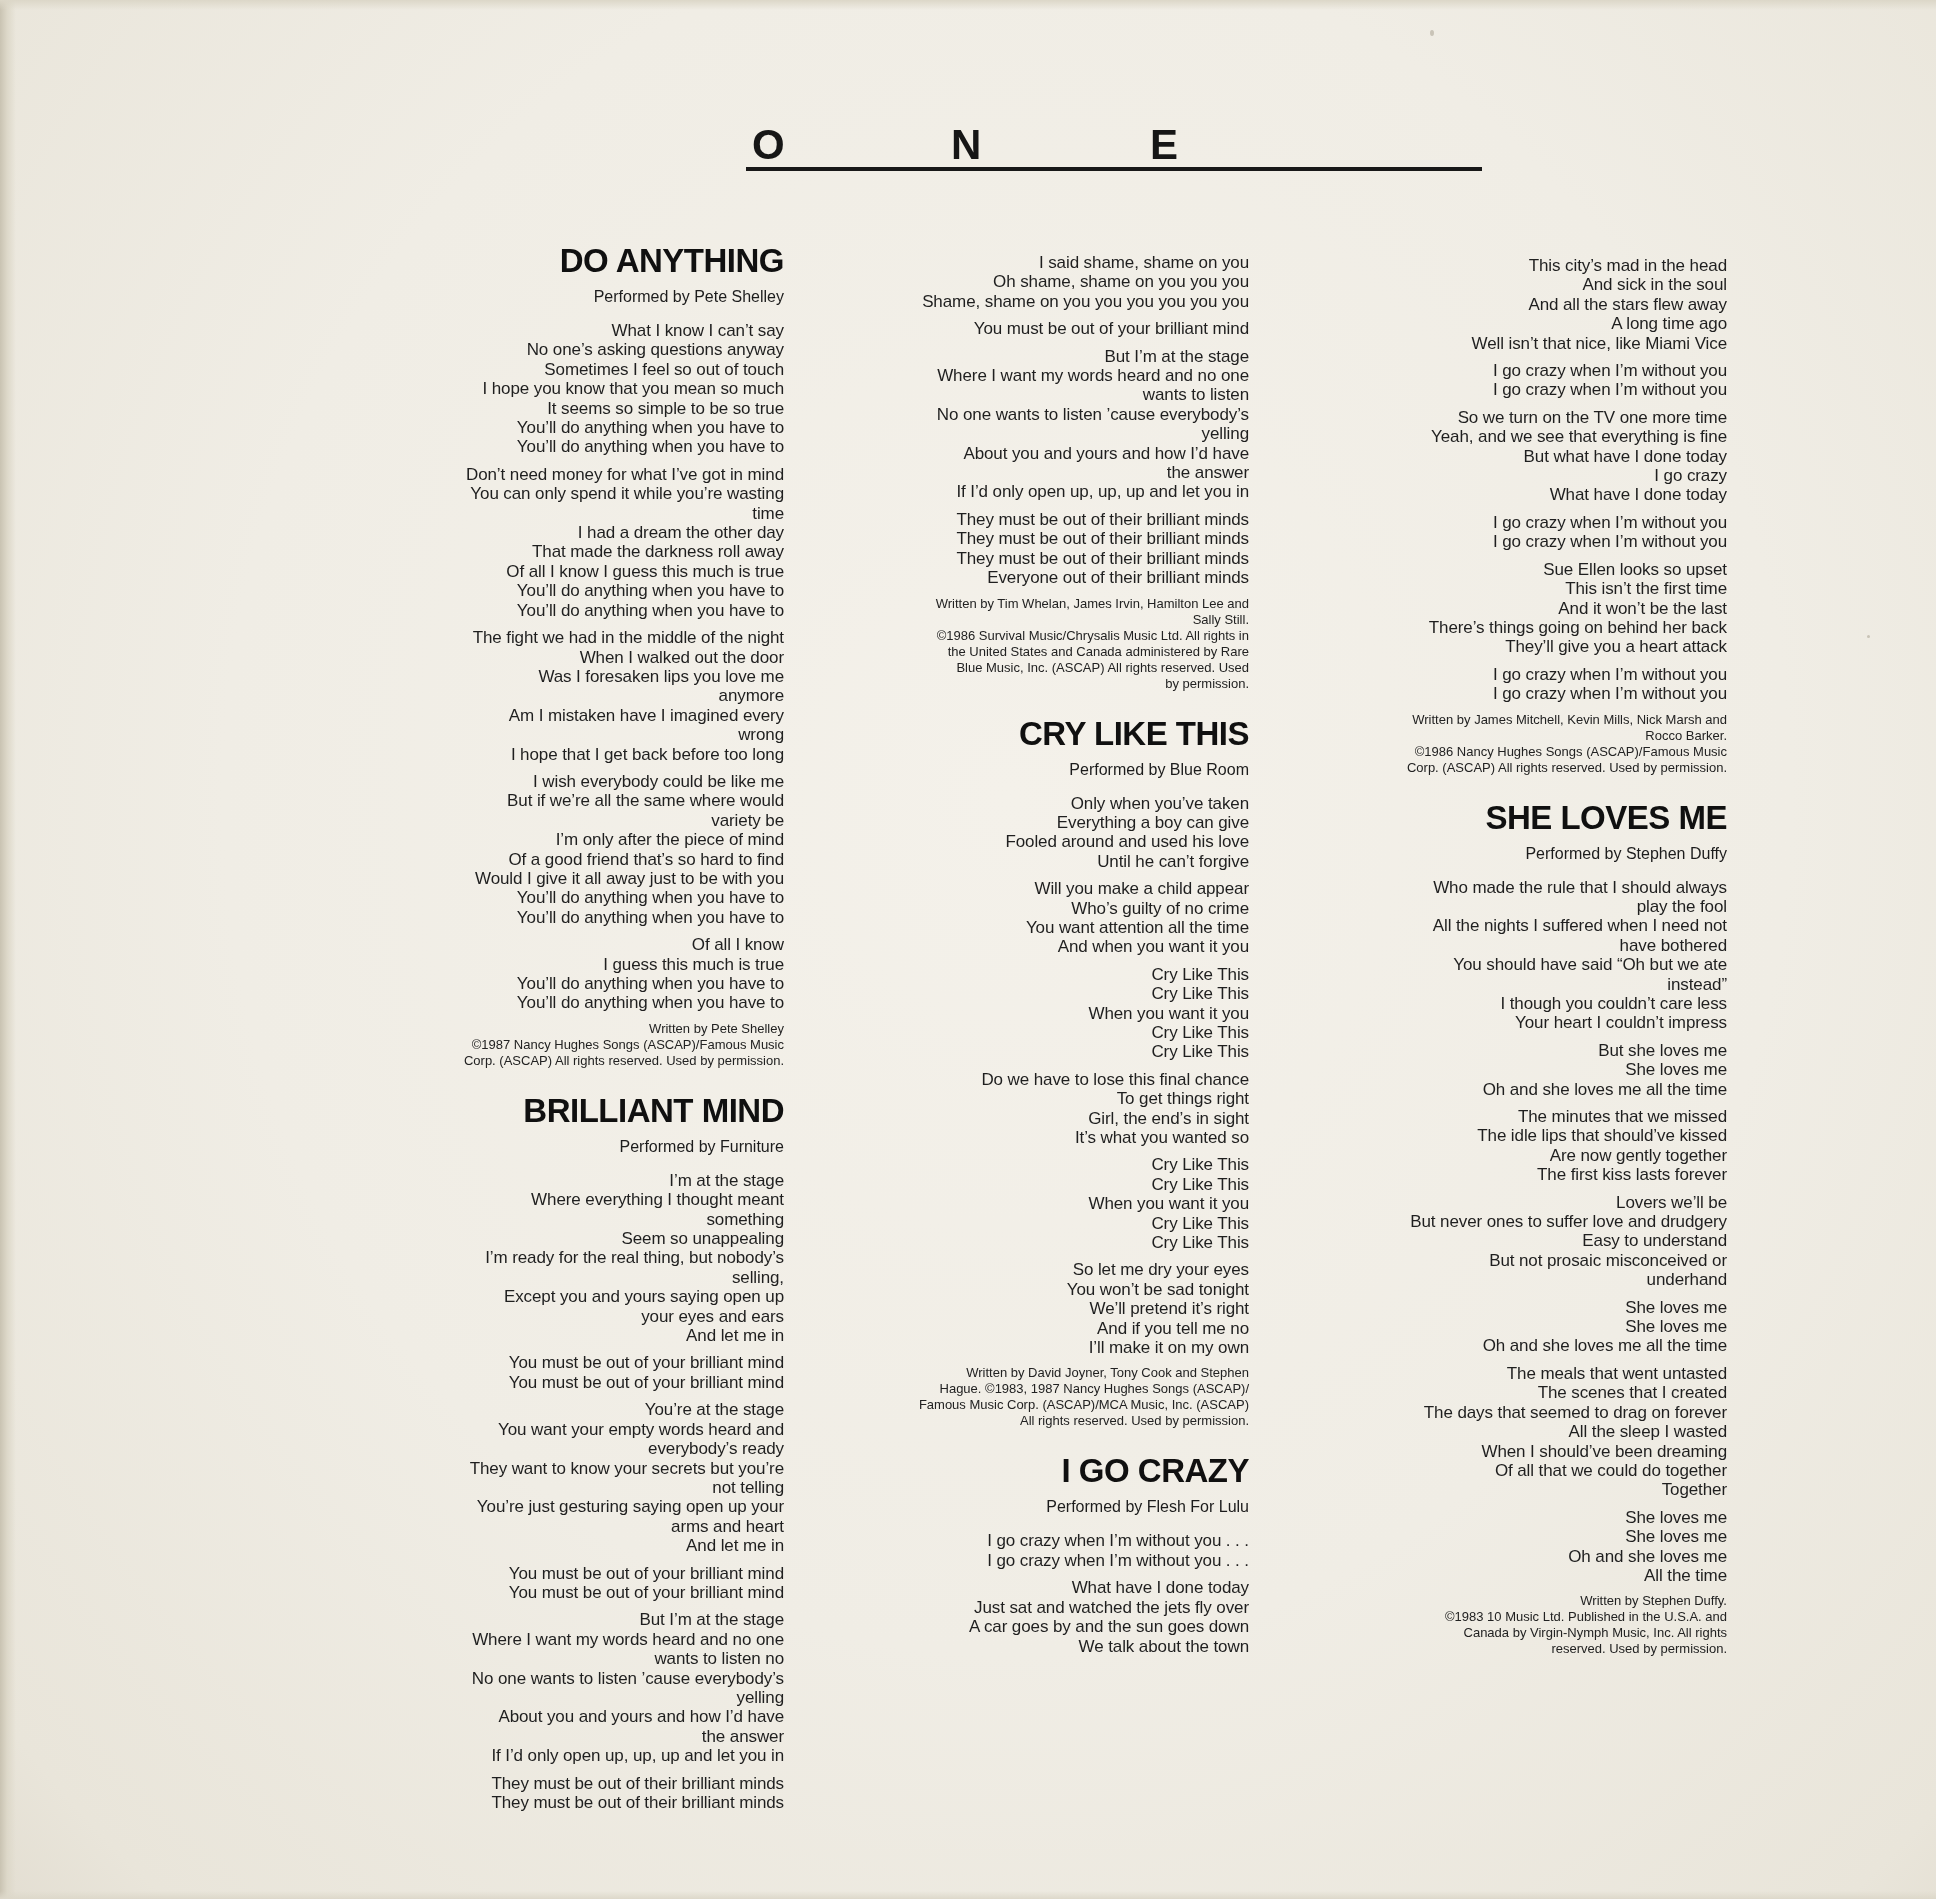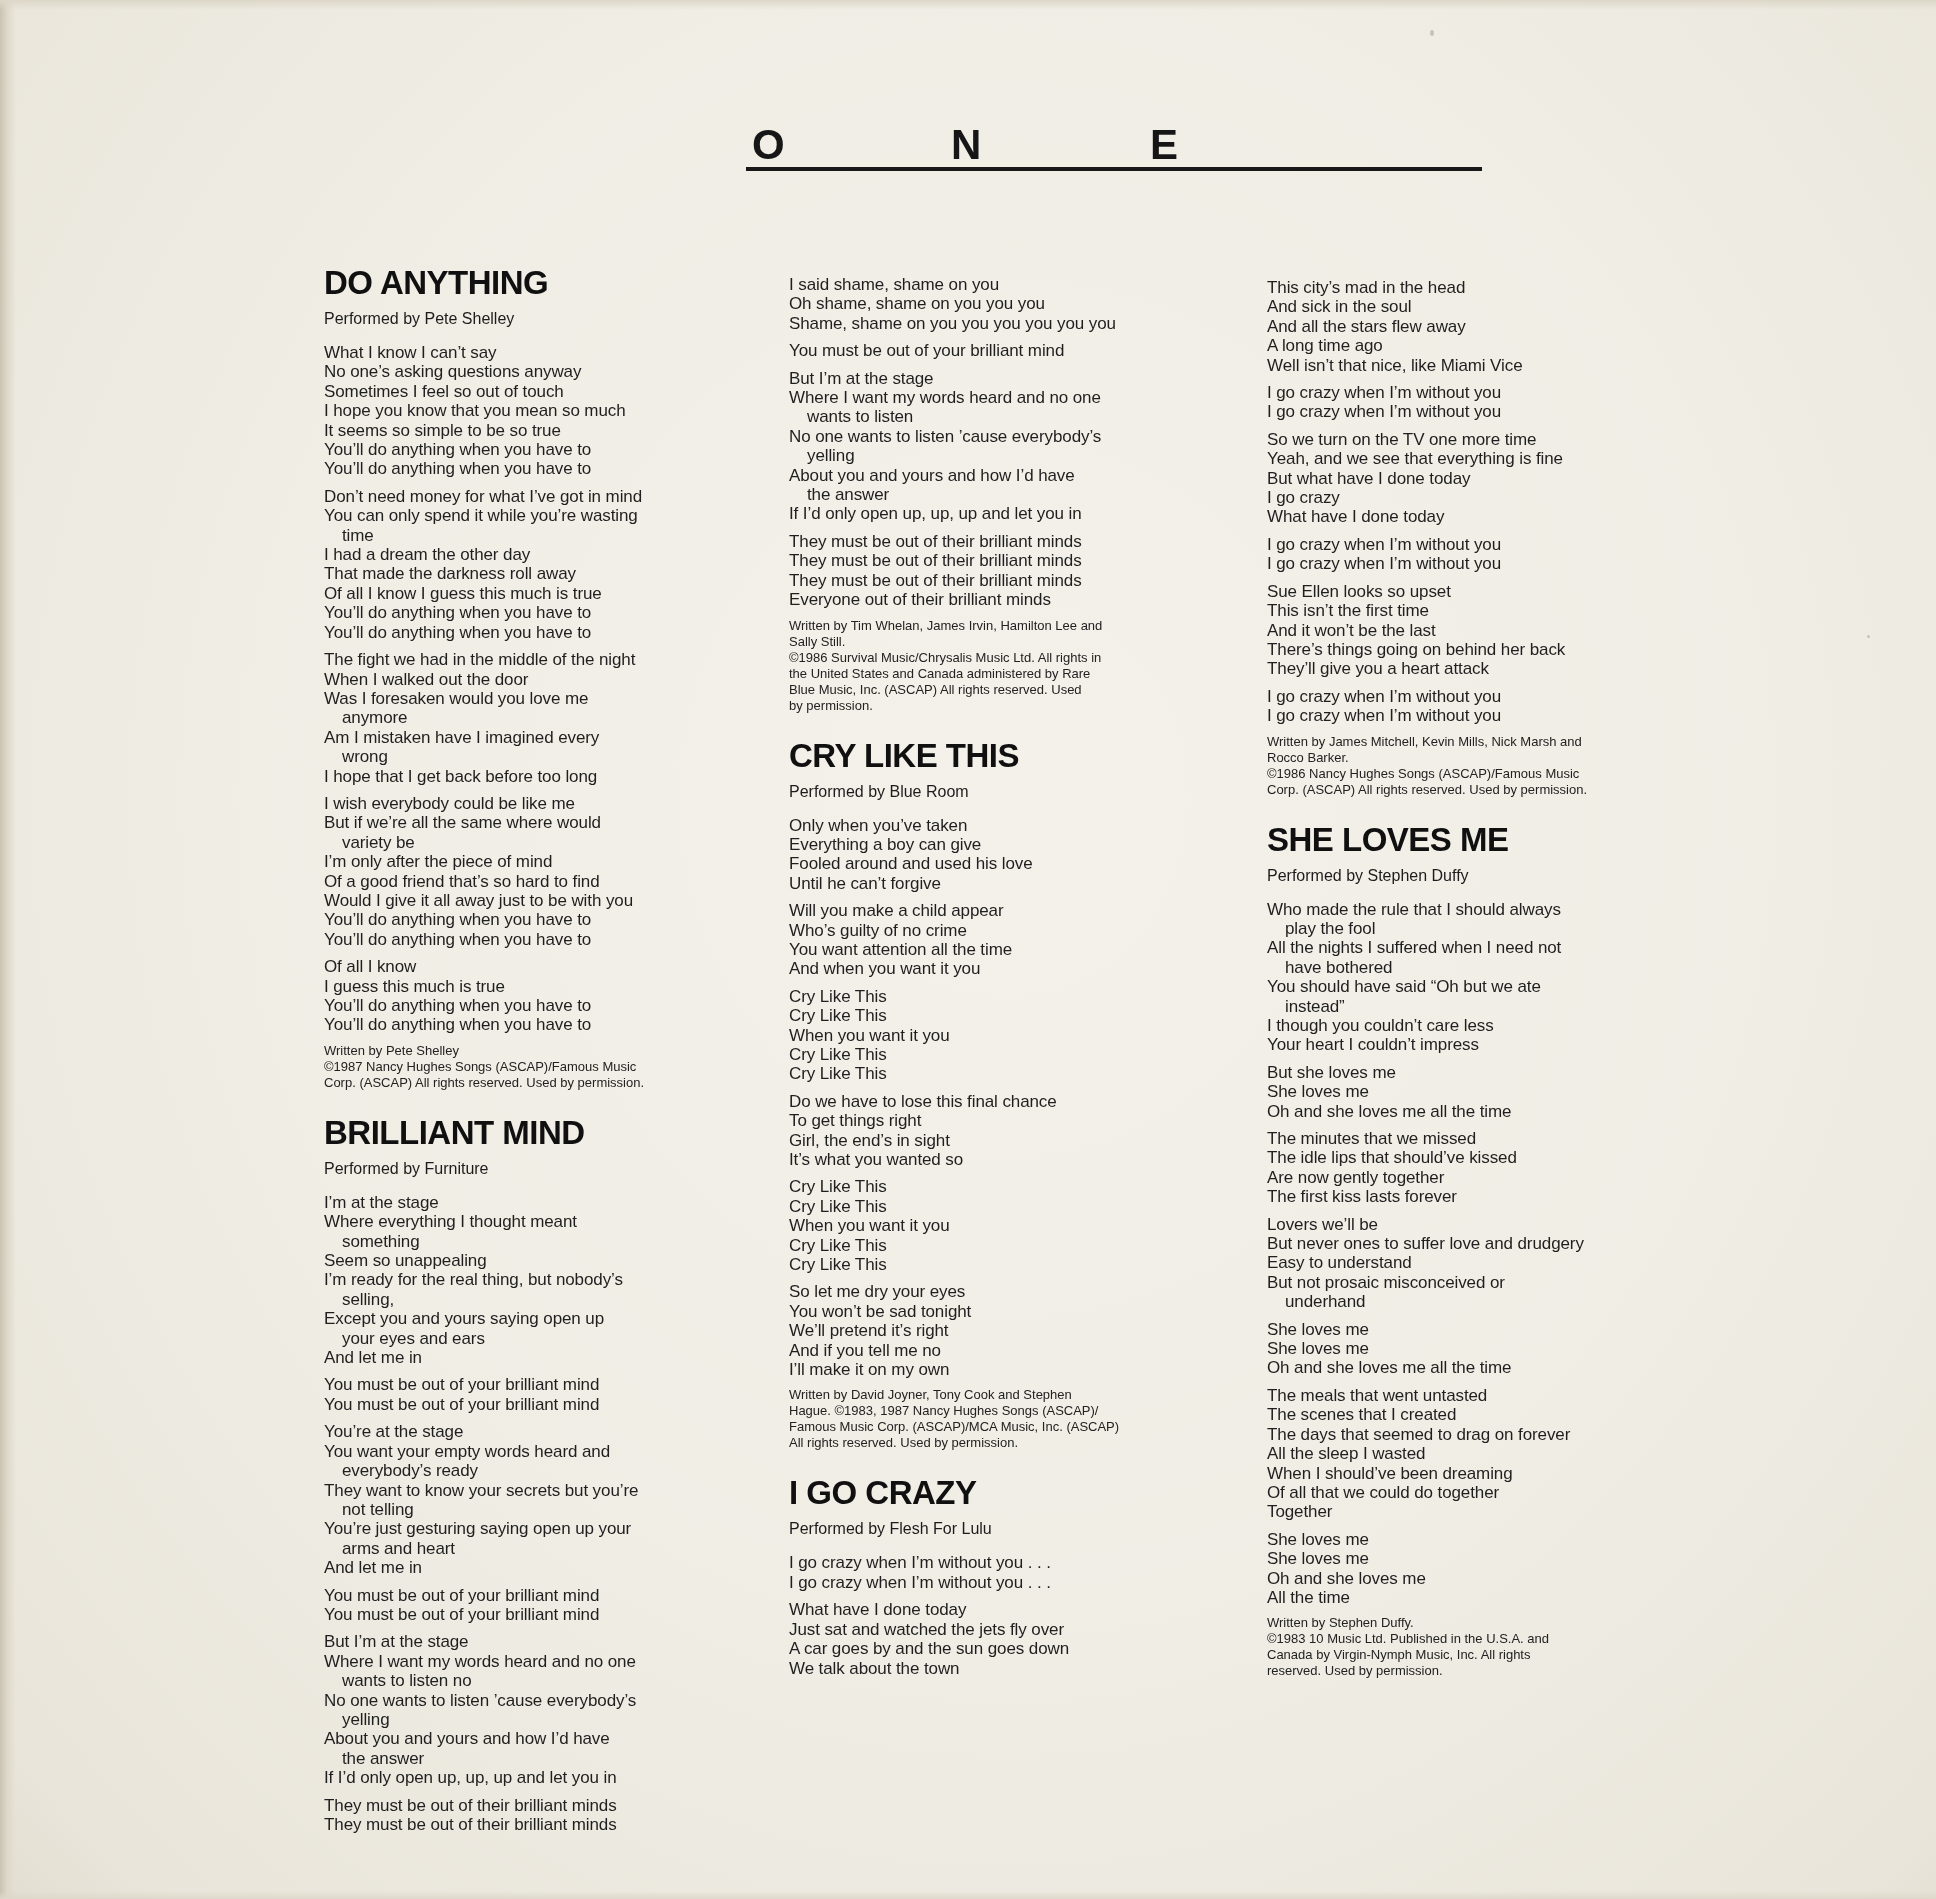--- a/index.html
+++ b/index.html
@@ -23,21 +23,21 @@
 
   
   .title{position:absolute;left:746px;top:123px;width:736px;height:50px;}
   .t-letter{position:absolute;top:0;font-size:42px;line-height:44px;font-weight:700;color:#161616;}
   .t-letter.l1{left:6px;}
   .t-letter.l2{left:205px;}
   .t-letter.l3{left:404px;}
   .t-rule{position:absolute;left:0;top:44px;width:736px;height:4px;background:#181818;}
 
   
-  .col{position:absolute;top:265px;width:460px;}
+  .col{position:absolute;top:243px;width:460px;text-align:right;}
   .col.c1{left:324px;}
   .col.c2{left:789px;padding-top:10px;}
   .col.c3{left:1267px;padding-top:13px;}
 
   .song-title{font-size:33px;line-height:36px;font-weight:700;letter-spacing:-0.5px;
     color:#101010;margin:24px 0 8px 0;}
   .col .song-title:first-child{margin-top:0;}
   .performer{font-size:16px;line-height:20px;margin:0 0 14px 0;color:#1c1c1c;}
   .stanza{margin:0 0 8px 0;}
   .line{font-size:17px;line-height:19.4px;letter-spacing:-0.1px;color:#1f1f1f;}
@@ -80,21 +80,21 @@
         <div class="line cont">time</div>
         <div class="line">I had a dream the other day</div>
         <div class="line">That made the darkness roll away</div>
         <div class="line">Of all I know I guess this much is true</div>
         <div class="line">You’ll do anything when you have to</div>
         <div class="line">You’ll do anything when you have to</div>
       </div>
       <div class="stanza">
         <div class="line">The fight we had in the middle of the night</div>
         <div class="line">When I walked out the door</div>
-        <div class="line">Was I foresaken would you love me</div>
+        <div class="line">Was I foresaken lips you love me</div>
         <div class="line cont">anymore</div>
         <div class="line">Am I mistaken have I imagined every</div>
         <div class="line cont">wrong</div>
         <div class="line">I hope that I get back before too long</div>
       </div>
       <div class="stanza">
         <div class="line">I wish everybody could be like me</div>
         <div class="line">But if we’re all the same where would</div>
         <div class="line cont">variety be</div>
         <div class="line">I’m only after the piece of mind</div>

